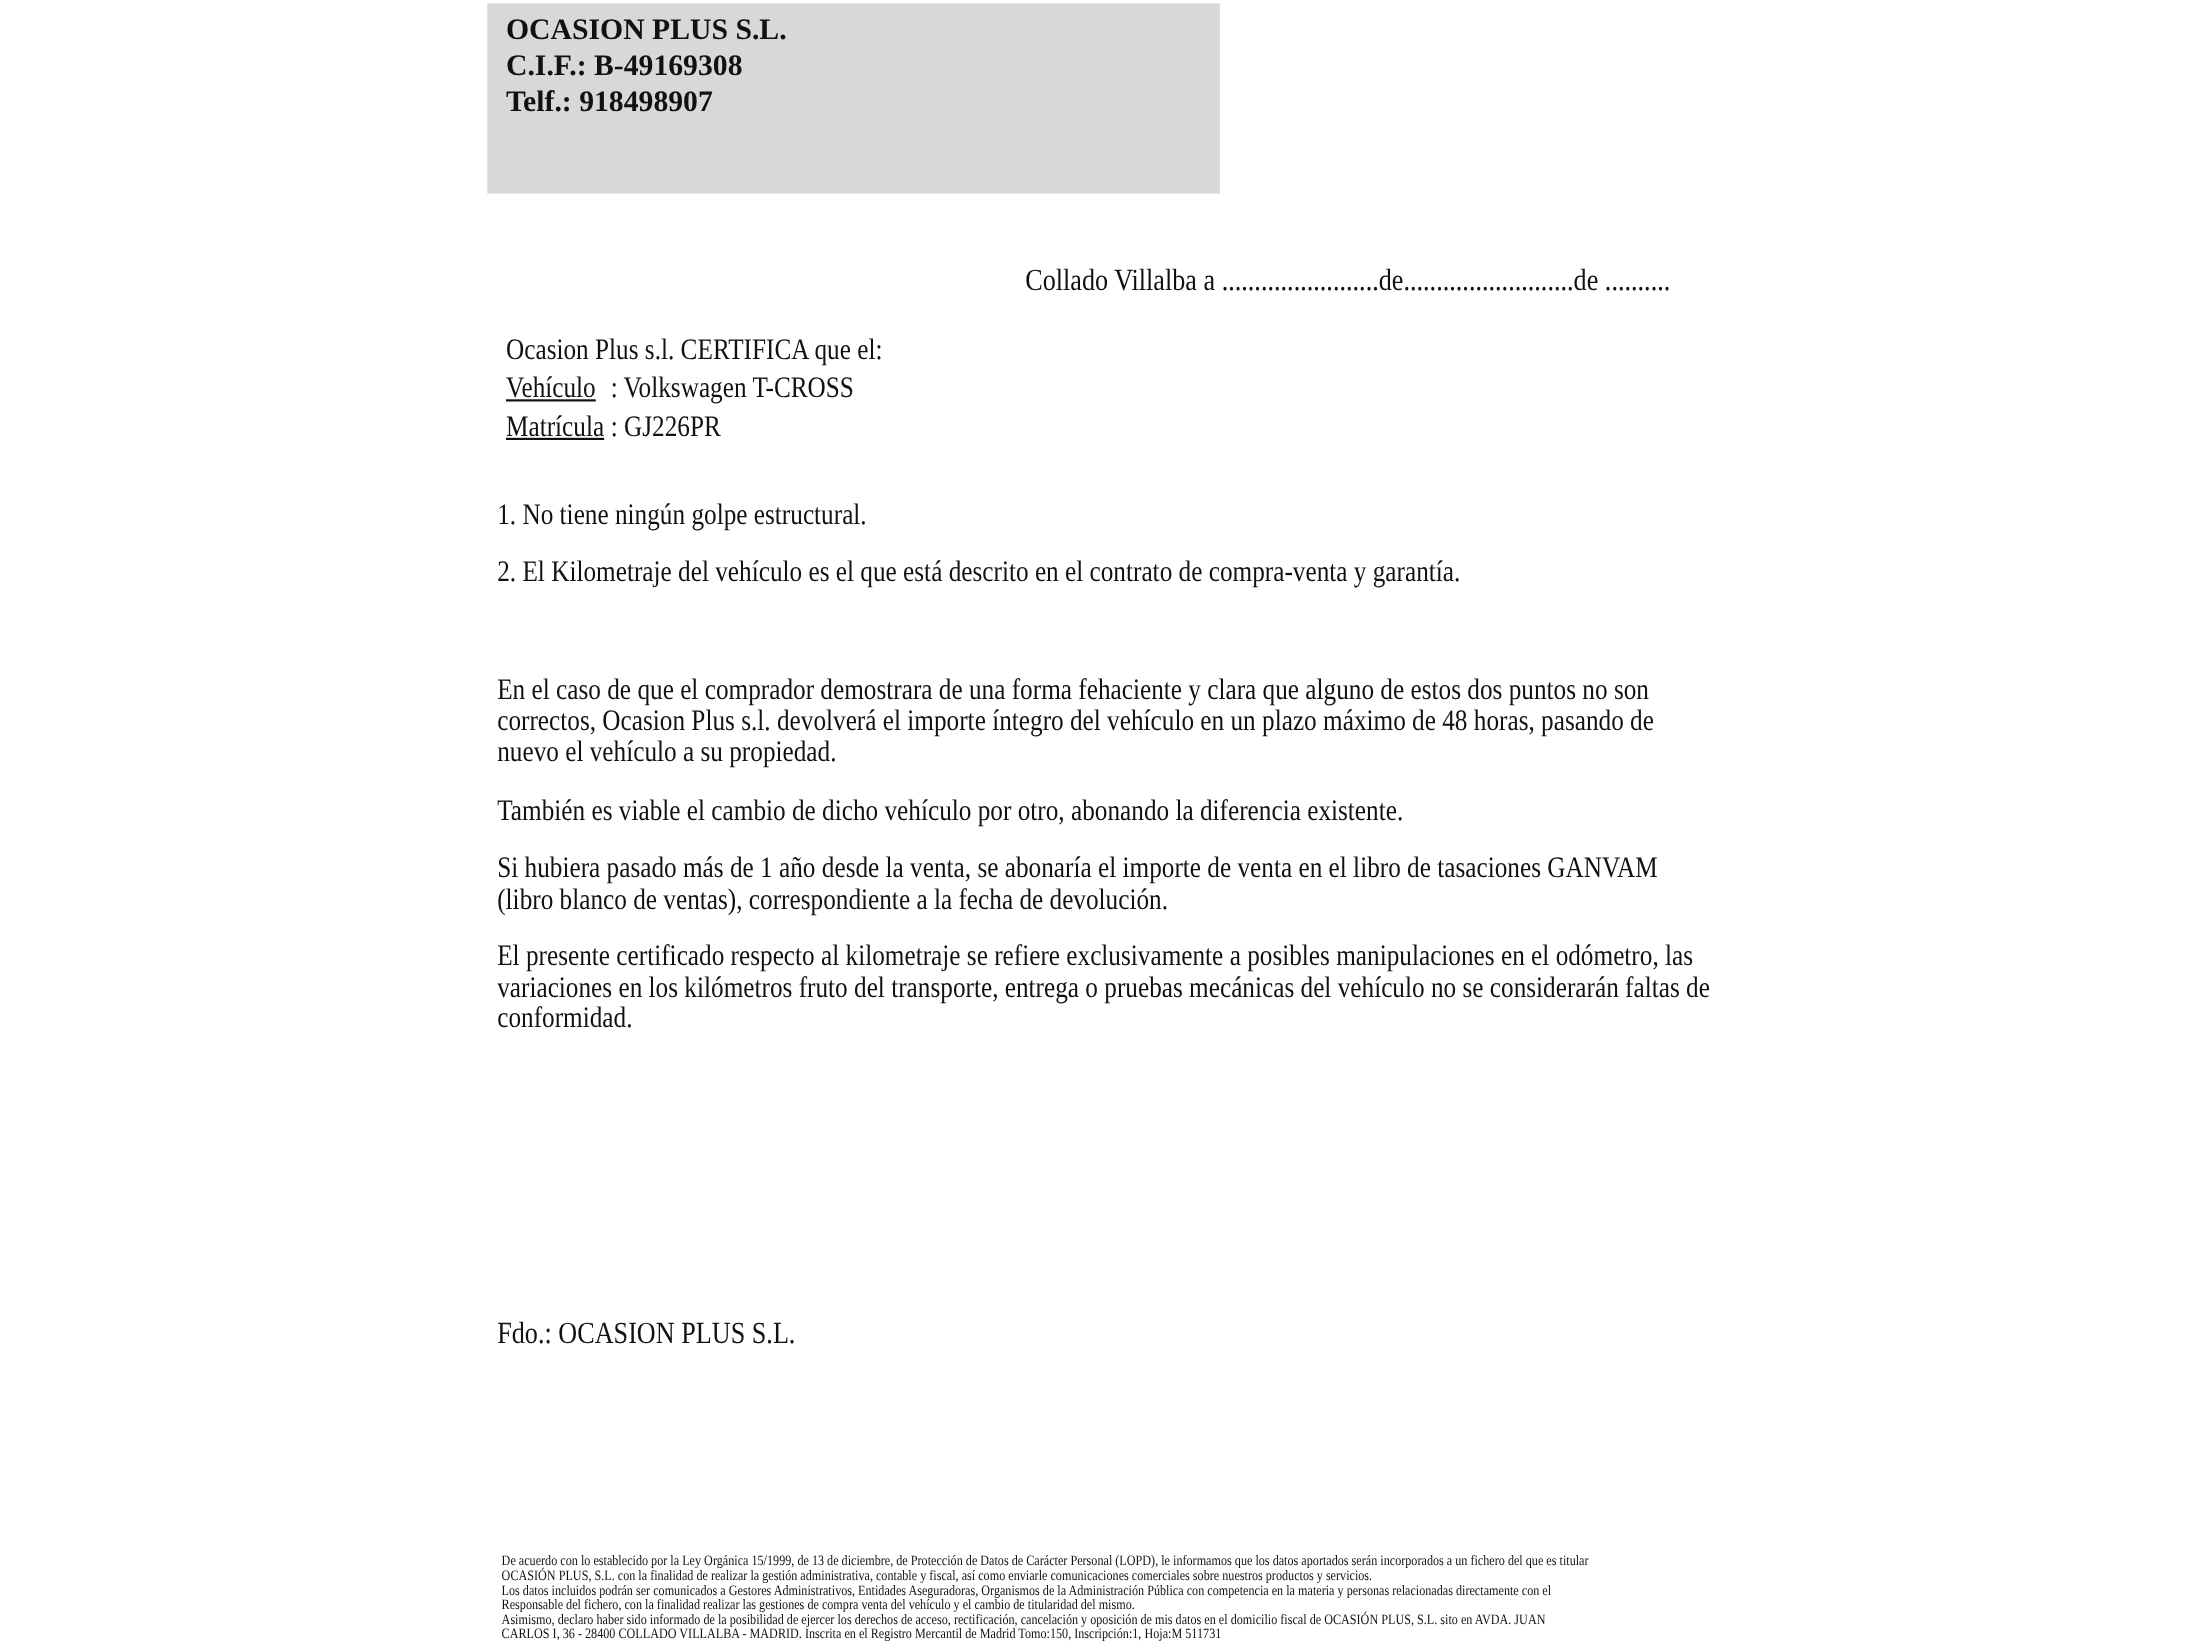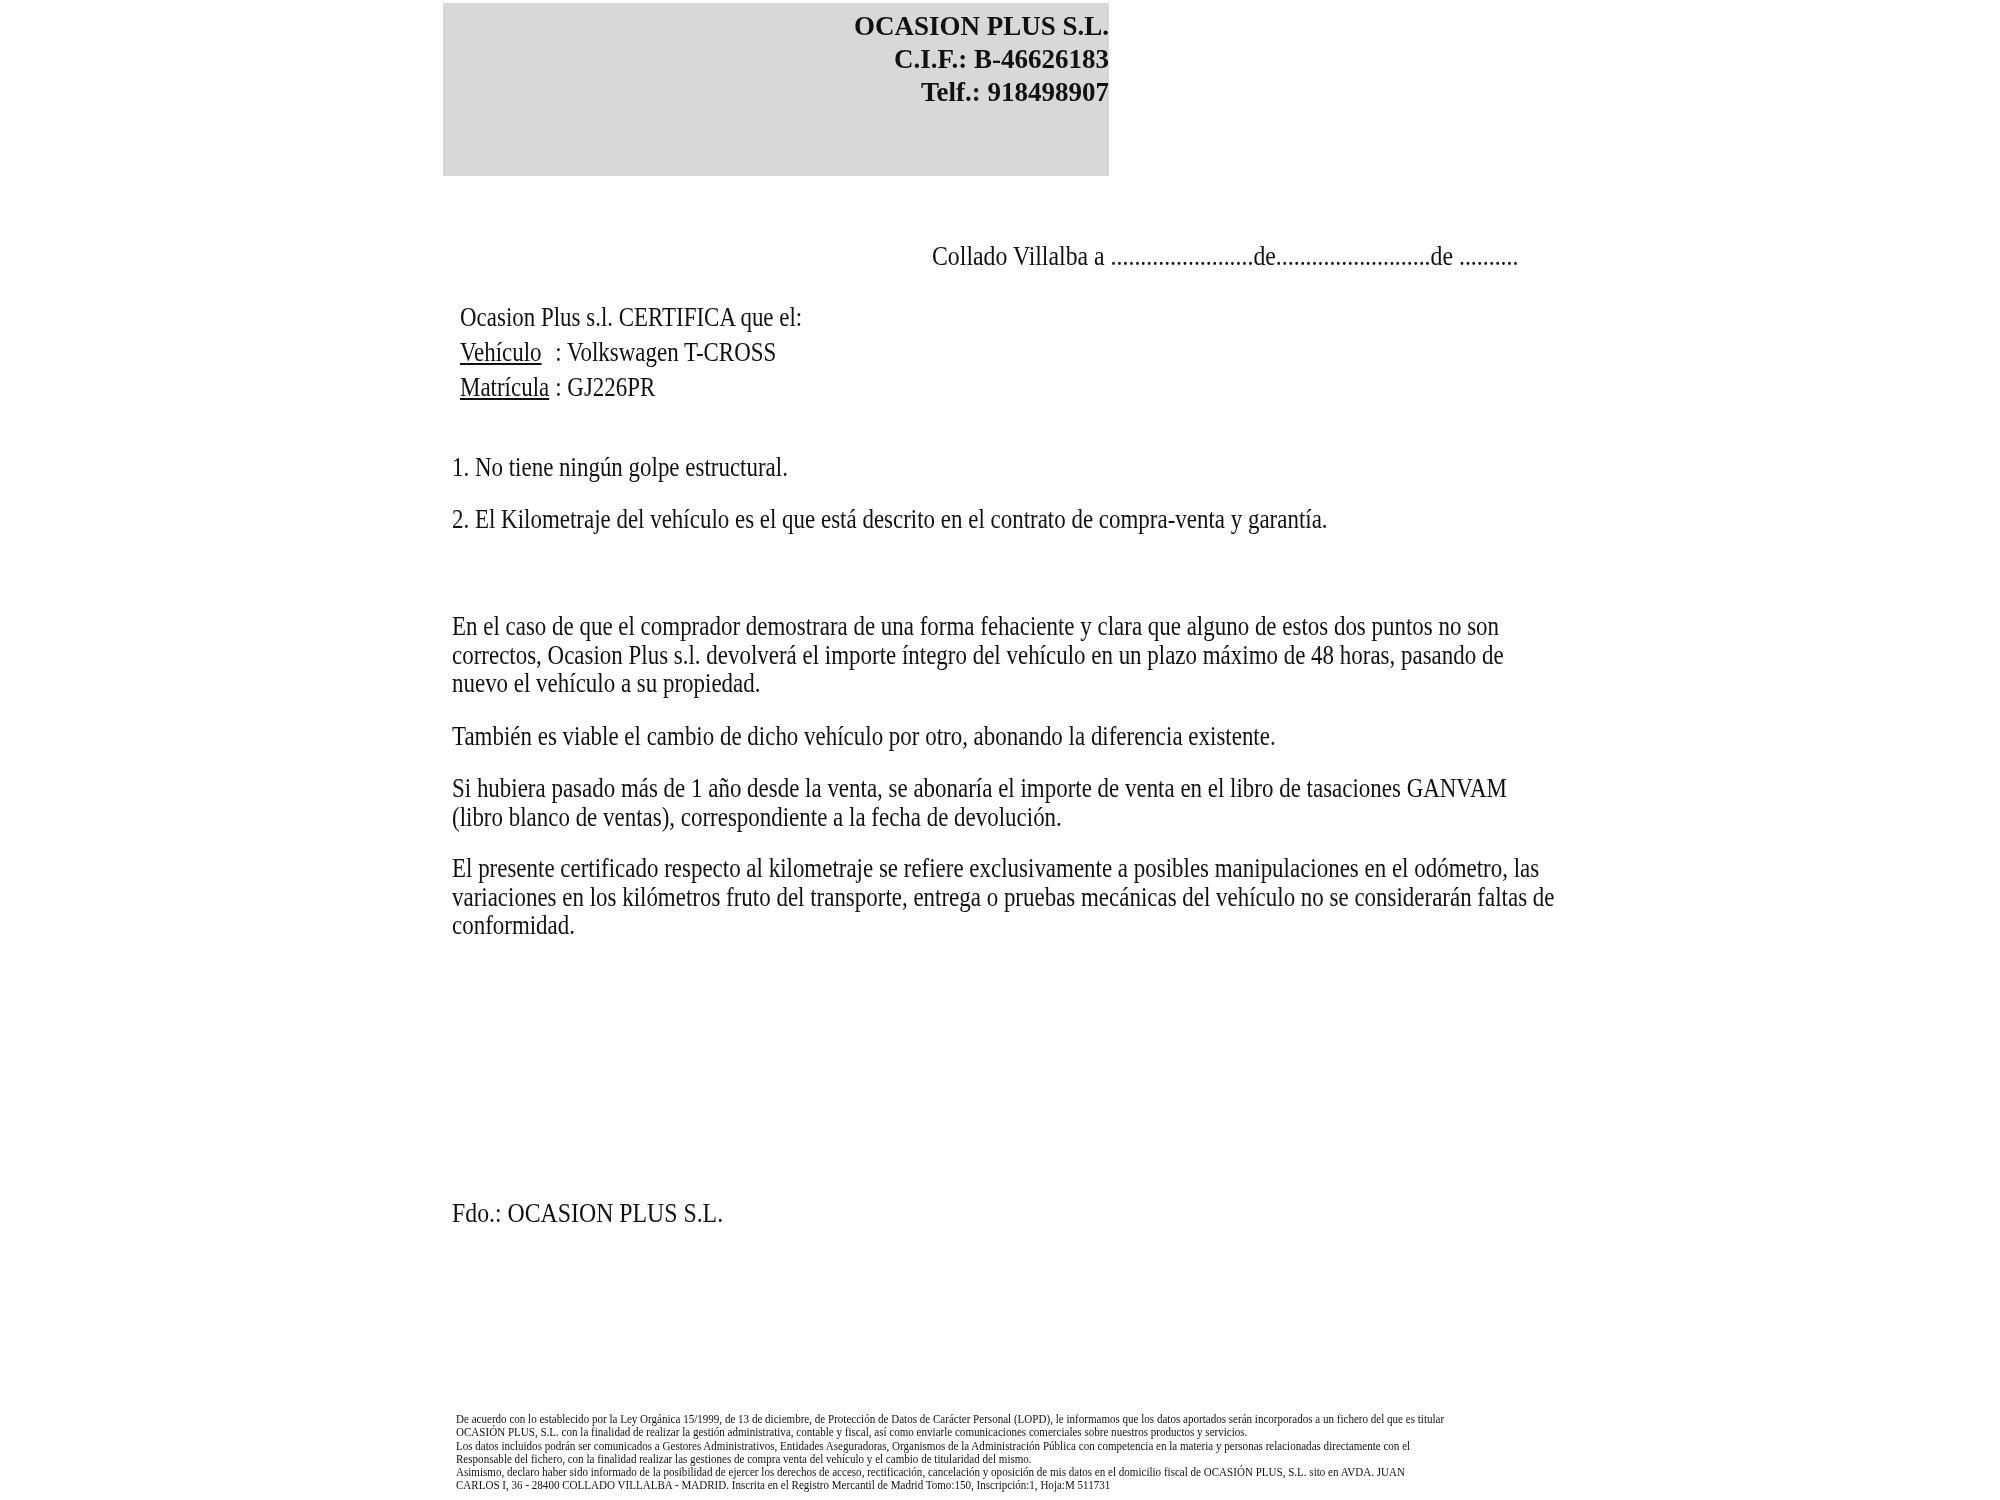--- a/index.html
+++ b/index.html
@@ -26,21 +26,20 @@
     top: 3px;
     width: 666px;
     height: 173px;
     background: #d8d8d8;
     box-sizing: border-box;
     padding: 7px 0 0 17px;
     font-weight: bold;
     font-size: 27px;
     line-height: 33px;
     white-space: nowrap;
-    text-align: right;
   }
   .date-line {
     position: absolute;
     left: 932px;
     top: 240px;
     font-size: 28px;
     white-space: nowrap;
   }
   .certify {
     position: absolute;
@@ -92,21 +91,21 @@
     white-space: nowrap;
   }
 </style>
 </head>
 <body>
 
 <div class="page">
 
   <div class="header-box">
     <div>OCASION PLUS S.L.</div>
-    <div>C.I.F.: B-46626183</div>
+    <div>C.I.F.: B-49169308</div>
     <div>Telf.: 918498907</div>
   </div>
 
   <div class="date-line condensed">Collado Villalba a ........................de..........................de ..........</div>
 
   <div class="certify condensed">
     <div>Ocasion Plus s.l. CERTIFICA que el:</div>
     <div>
       <span class="cert-label">Vehículo</span><span>: Volkswagen T-CROSS</span>
     </div>

